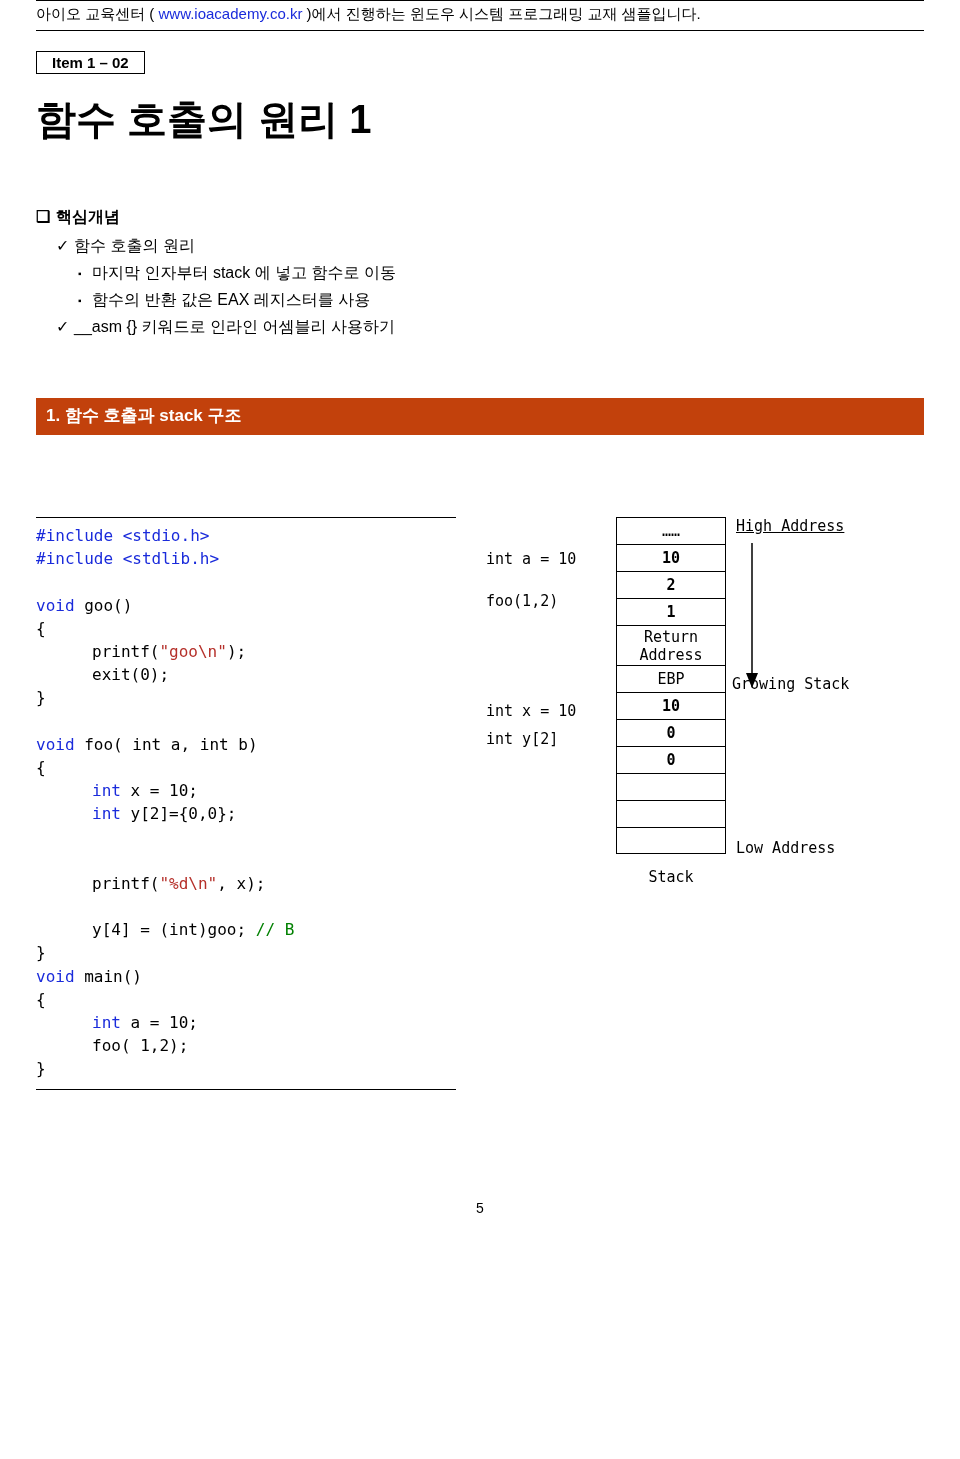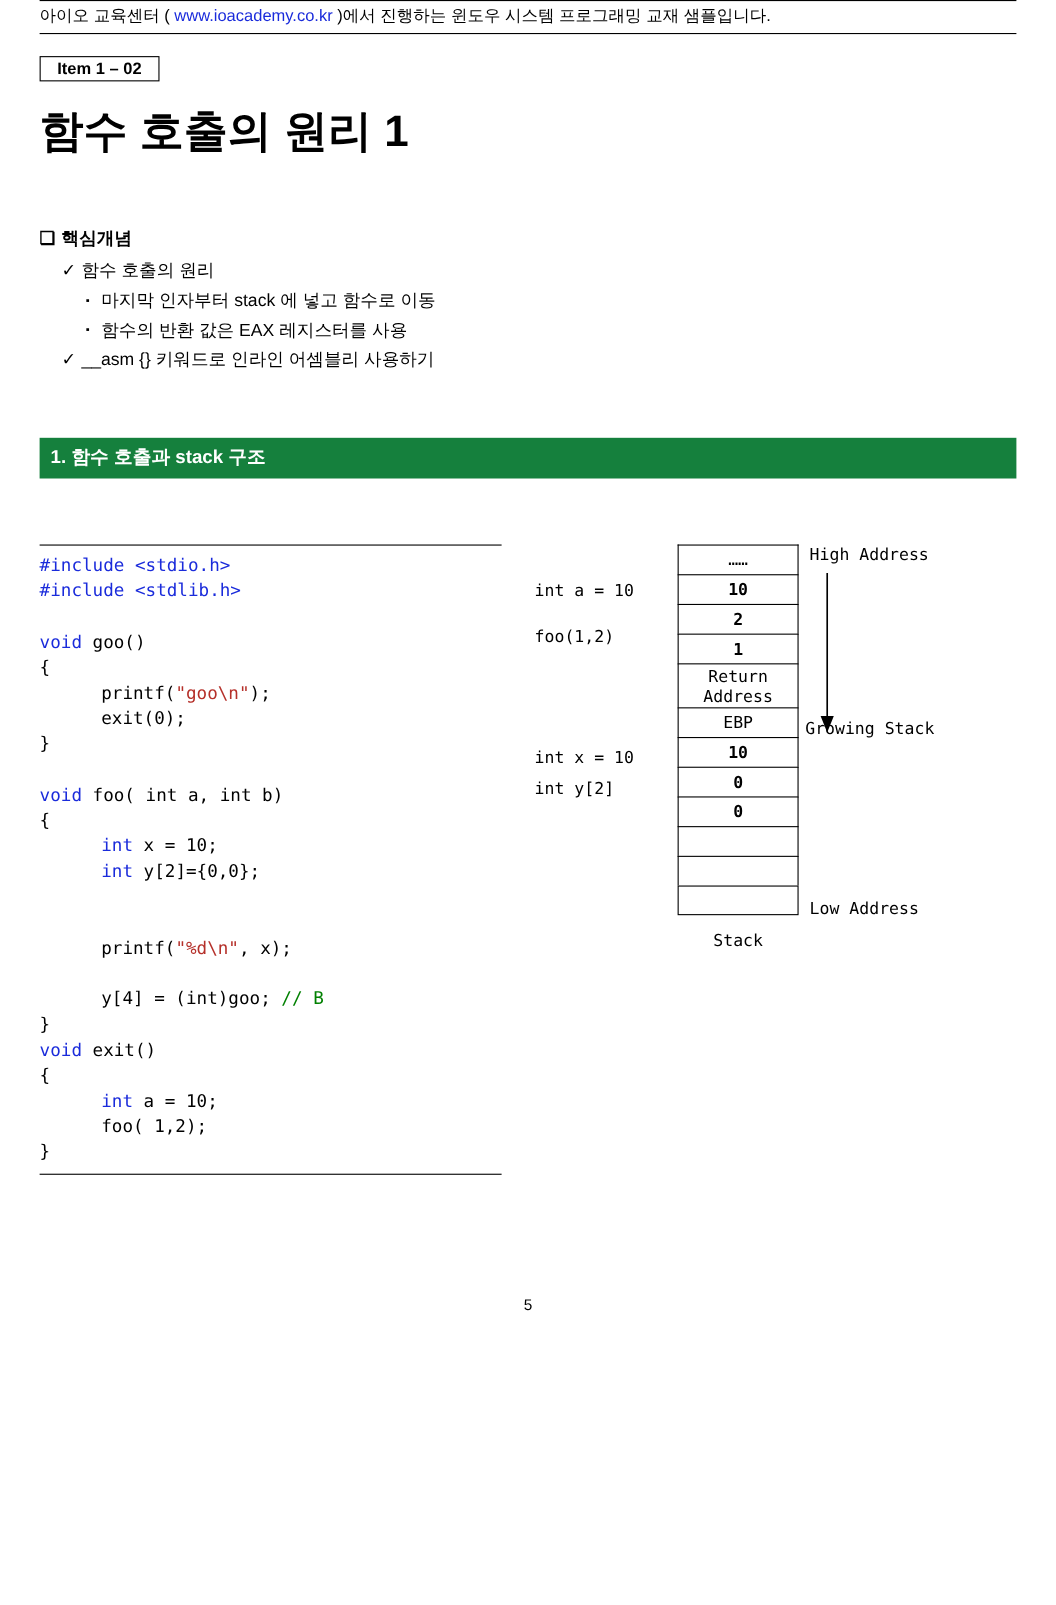--- a/index.html
+++ b/index.html
@@ -42,26 +42,26 @@
     font-size: 16px;
   }
   .lvl0 { margin: 0 0 8px 0; font-weight: bold; }
   .lvl0 .mark { display:inline-block; width: 20px; }
   .lvl1 { margin: 6px 0 6px 20px; }
   .lvl1 .mark { display:inline-block; width: 18px; }
   .lvl2 { margin: 6px 0 6px 42px; }
   .lvl2 .mark { display:inline-block; width: 14px; font-size: 10px; vertical-align: middle; }
 
   .section-bar {
-    background: #15803d;
+    background: #c2410c;
     color: #fff;
     font-weight: bold;
     font-size: 17px;
     padding: 6px 10px 8px 10px;
-    margin-bottom: 60px;
+    margin-bottom: 82px;
   }
 
   .columns {
     display: flex;
     align-items: flex-start;
     gap: 30px;
   }
   .code-col {
     width: 420px;
     font-family: "Consolas", "Menlo", monospace;
@@ -172,21 +172,21 @@
       <div><span class="kw">void</span><span> foo( int a, int b)</span></div>
       <div>{</div>
       <span class="indent1"><span class="kw">int</span><span> x = 10;</span></span>
       <span class="indent1"><span class="kw">int</span><span> y[2]={0,0};</span></span>
       <div>&nbsp;</div>
       <div>&nbsp;</div>
       <span class="indent1"><span>printf(</span><span class="str">"%d\n"</span><span>, x);</span></span>
       <div>&nbsp;</div>
       <span class="indent1"><span>y[4] = (int)goo; </span><span class="cmt">// B</span></span>
       <div>}</div>
-      <div><span class="kw">void</span><span> exit()</span></div>
+      <div><span class="kw">void</span><span> main()</span></div>
       <div>{</div>
       <span class="indent1"><span class="kw">int</span><span> a = 10;</span></span>
       <span class="indent1">foo( 1,2);</span>
       <div>}</div>
     </div>
 
     <div class="right-col">
       <div class="stack-area">
 
         <div class="stack-labels">
@@ -216,21 +216,21 @@
             <div class="sbox bold">0</div>
             <div class="sbox bold">0</div>
             <div class="sbox empty">&nbsp;</div>
             <div class="sbox empty">&nbsp;</div>
             <div class="sbox empty">&nbsp;</div>
           </div>
           <div class="stack-caption">Stack</div>
         </div>
 
         <div class="arrow-col">
-          <div class="arrow-label" style="top:0; left:0;">High Address</div>
+          <div class="arrow-label" style="top:0; left:0;text-decoration:underline;">High Address</div>
           <svg class="arrow-svg" width="20" height="150" style="margin-top:26px; margin-left:6px;">
             <line x1="10" y1="0" x2="10" y2="130" stroke="#000" stroke-width="1.5"></line>
             <polygon points="10,145 4,130 16,130" fill="#000"></polygon>
           </svg>
           <div class="arrow-label" style="top:158px; left:-4px;">Growing Stack</div>
           <div class="arrow-label" style="top:322px; left:0;">Low Address</div>
         </div>
       </div>
     </div>
   </div>

